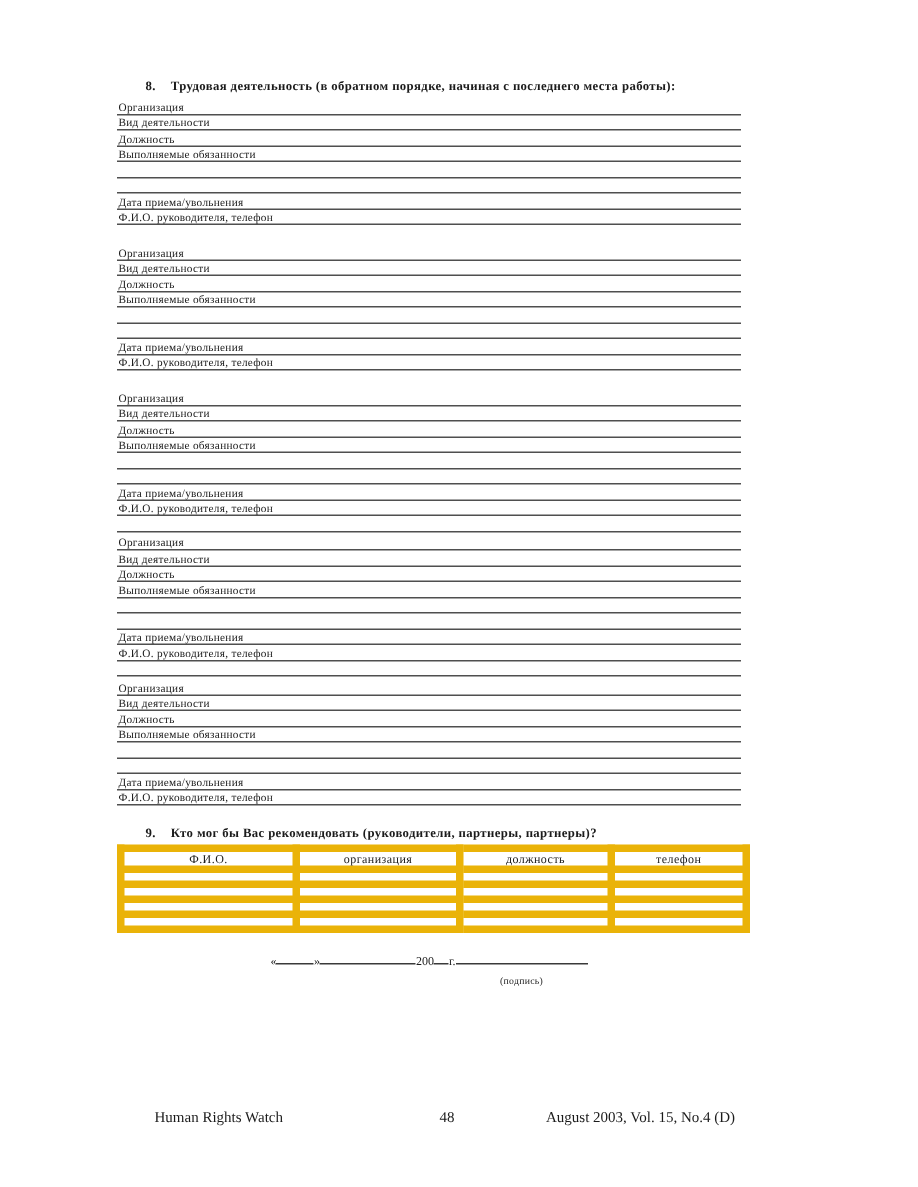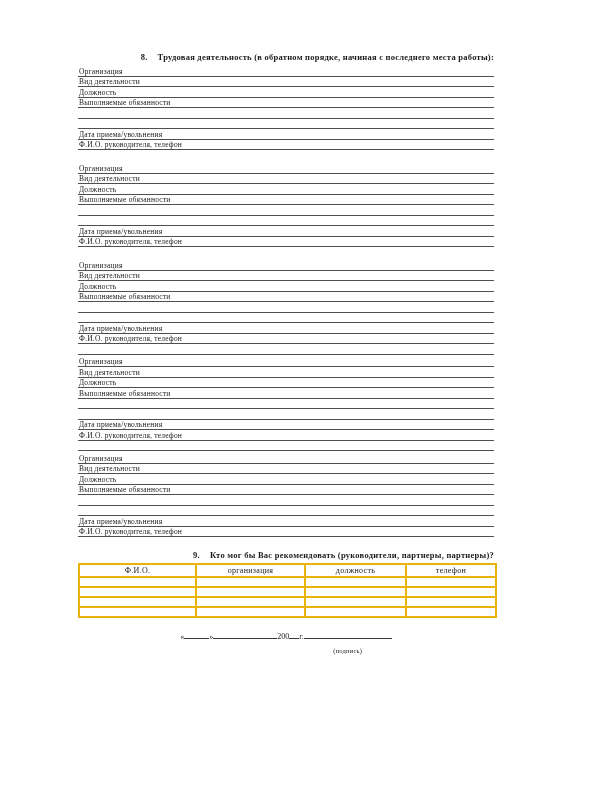--- a/index.html
+++ b/index.html
@@ -7,40 +7,40 @@
   body {
     width:612px; height:791px;
     font-family:"Liberation Serif", serif;
     color:#1b1b1b;
   }
   .page { position:relative; width:612px; height:791px; background:#ffffff; overflow:hidden; }
   .content { position:absolute; left:78px; top:52px; width:416px; }
 
   .sec-heading {
     font-weight:bold; font-size:8.5px; line-height:10px;
-    padding-left:19px; letter-spacing:0.25px; white-space:nowrap;text-align:right;
+    padding-left:19px; letter-spacing:0.25px; white-space:nowrap;
   }
   .sec-heading .num { display:inline-block; margin-right:10px; }
   .h8 { margin-bottom:4px; }
   .h9 { margin-bottom:3px; margin-top:0; }
 
   .wblock { margin-bottom:13px; }
   .wblock.tight { margin-bottom:2px; }
   .frow {
     height:10.5px;
     border-bottom:1px solid #4f4f4f;
     display:flex; align-items:flex-end;
   }
   .flabel {
     font-size:7.5px; line-height:9px; padding-left:1px;
     white-space:nowrap; letter-spacing:0.2px;
   }
 
   table.refs { width:417px; border-collapse:collapse; table-layout:fixed; }
-  table.refs th, table.refs td { border:2px solid #eab308; }
+  table.refs th, table.refs td { border:5px solid #eab308; }
   table.refs th { font-weight:normal; font-size:8px; height:13px; text-align:center; letter-spacing:0.3px; }
   table.refs td { height:10px; }
 
   .bottom-row { display:flex; justify-content:center; align-items:flex-start; margin-top:14px; }
   .date-line { font-size:8px; line-height:10px; white-space:nowrap; }
   .blank { display:inline-block; border-bottom:1px solid #3a3a3a; height:7px; vertical-align:baseline; }
   .w25 { width:25px; } .w64 { width:64px; } .w10 { width:10px; }
   .sig-block { width:88px; text-align:center; margin-top:1px; }
   .sig-line { display:block; height:6px; border-bottom:1px solid #3a3a3a; }
   .sig-caption { font-size:6.5px; line-height:9px; letter-spacing:0.2px; }
@@ -248,13 +248,18 @@
     <div class="bottom-row">
       <span class="date-line"><span>«</span><span class="blank w25"></span><span>»</span><span class="blank w64"></span><span>200</span><span class="blank w10"></span><span>г.</span></span>
       <span class="sig-block">
         <span class="sig-line"></span>
         <span class="sig-caption">(подпись)</span>
       </span>
     </div>
 
   </div>
 
+  <div class="footer">
+    <span class="f-left">Human Rights Watch</span>
+    <span class="f-center">48</span>
+    <span class="f-right">August 2003, Vol. 15, No.4 (D)</span>
+  </div>
 </div>
 
 </body></html>

